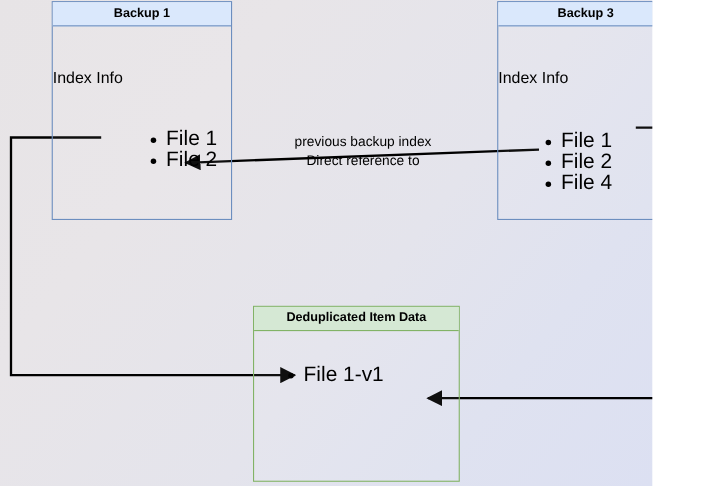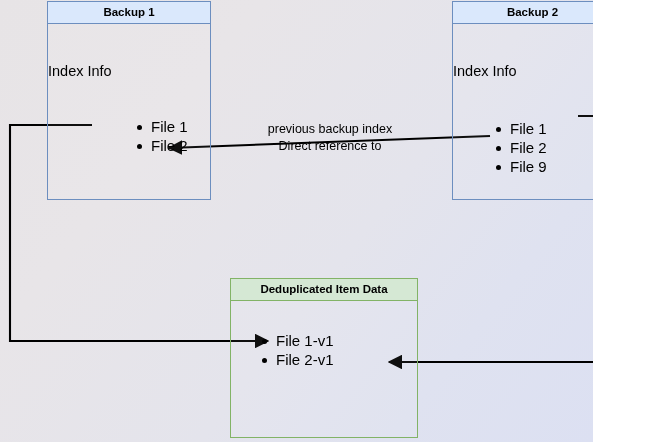--- a/index.html
+++ b/index.html
@@ -69,21 +69,21 @@
   }
 
   .file-list {
     position: absolute;
     margin: 0;
     padding: 0;
     list-style: none;
   }
   .file-list li {
     position: relative;
-    font-size: 15px;
+    font-size: 19px;
     line-height: 19px;
     color: #000000;
     padding-left: 17px;
     white-space: nowrap;
   }
   .file-list li::before {
     content: "";
     position: absolute;
     left: 3px;
     top: 8px;
@@ -130,37 +130,36 @@
     <div class="node-body">
       <div class="index-title" style="top:39px;">Index Info</div>
       <ul class="file-list" style="left:86px; top:93px;">
         <li>File 1</li>
         <li>File 2</li>
       </ul>
     </div>
   </div>
 
   <div class="node" style="left:452px; top:1px; width:161px; height:199px;">
-    <div class="node-header">Backup 2</div>
+    <div class="node-header">Backup 3</div>
     <div class="node-body">
       <div class="index-title" style="top:39px;">Index Info</div>
       <ul class="file-list" style="left:40px; top:95px;">
         <li>File 1</li>
         <li>File 2</li>
-        <li>File 9</li>
+        <li>File 4</li>
       </ul>
     </div>
   </div>
 
   <div class="node green" style="left:230px; top:278px; width:188px; height:160px;">
     <div class="node-header">Deduplicated Item Data</div>
     <div class="node-body">
       <ul class="file-list" style="left:28px; top:30px;">
         <li>File 1-v1</li>
-        <li>File 2-v1</li>
       </ul>
     </div>
   </div>
 
   <div class="edge-caption" style="left:246px; top:121px; width:168px;">
     <span>previous backup index</span>
     <span>Direct reference to</span>
   </div>
 
 </div>

